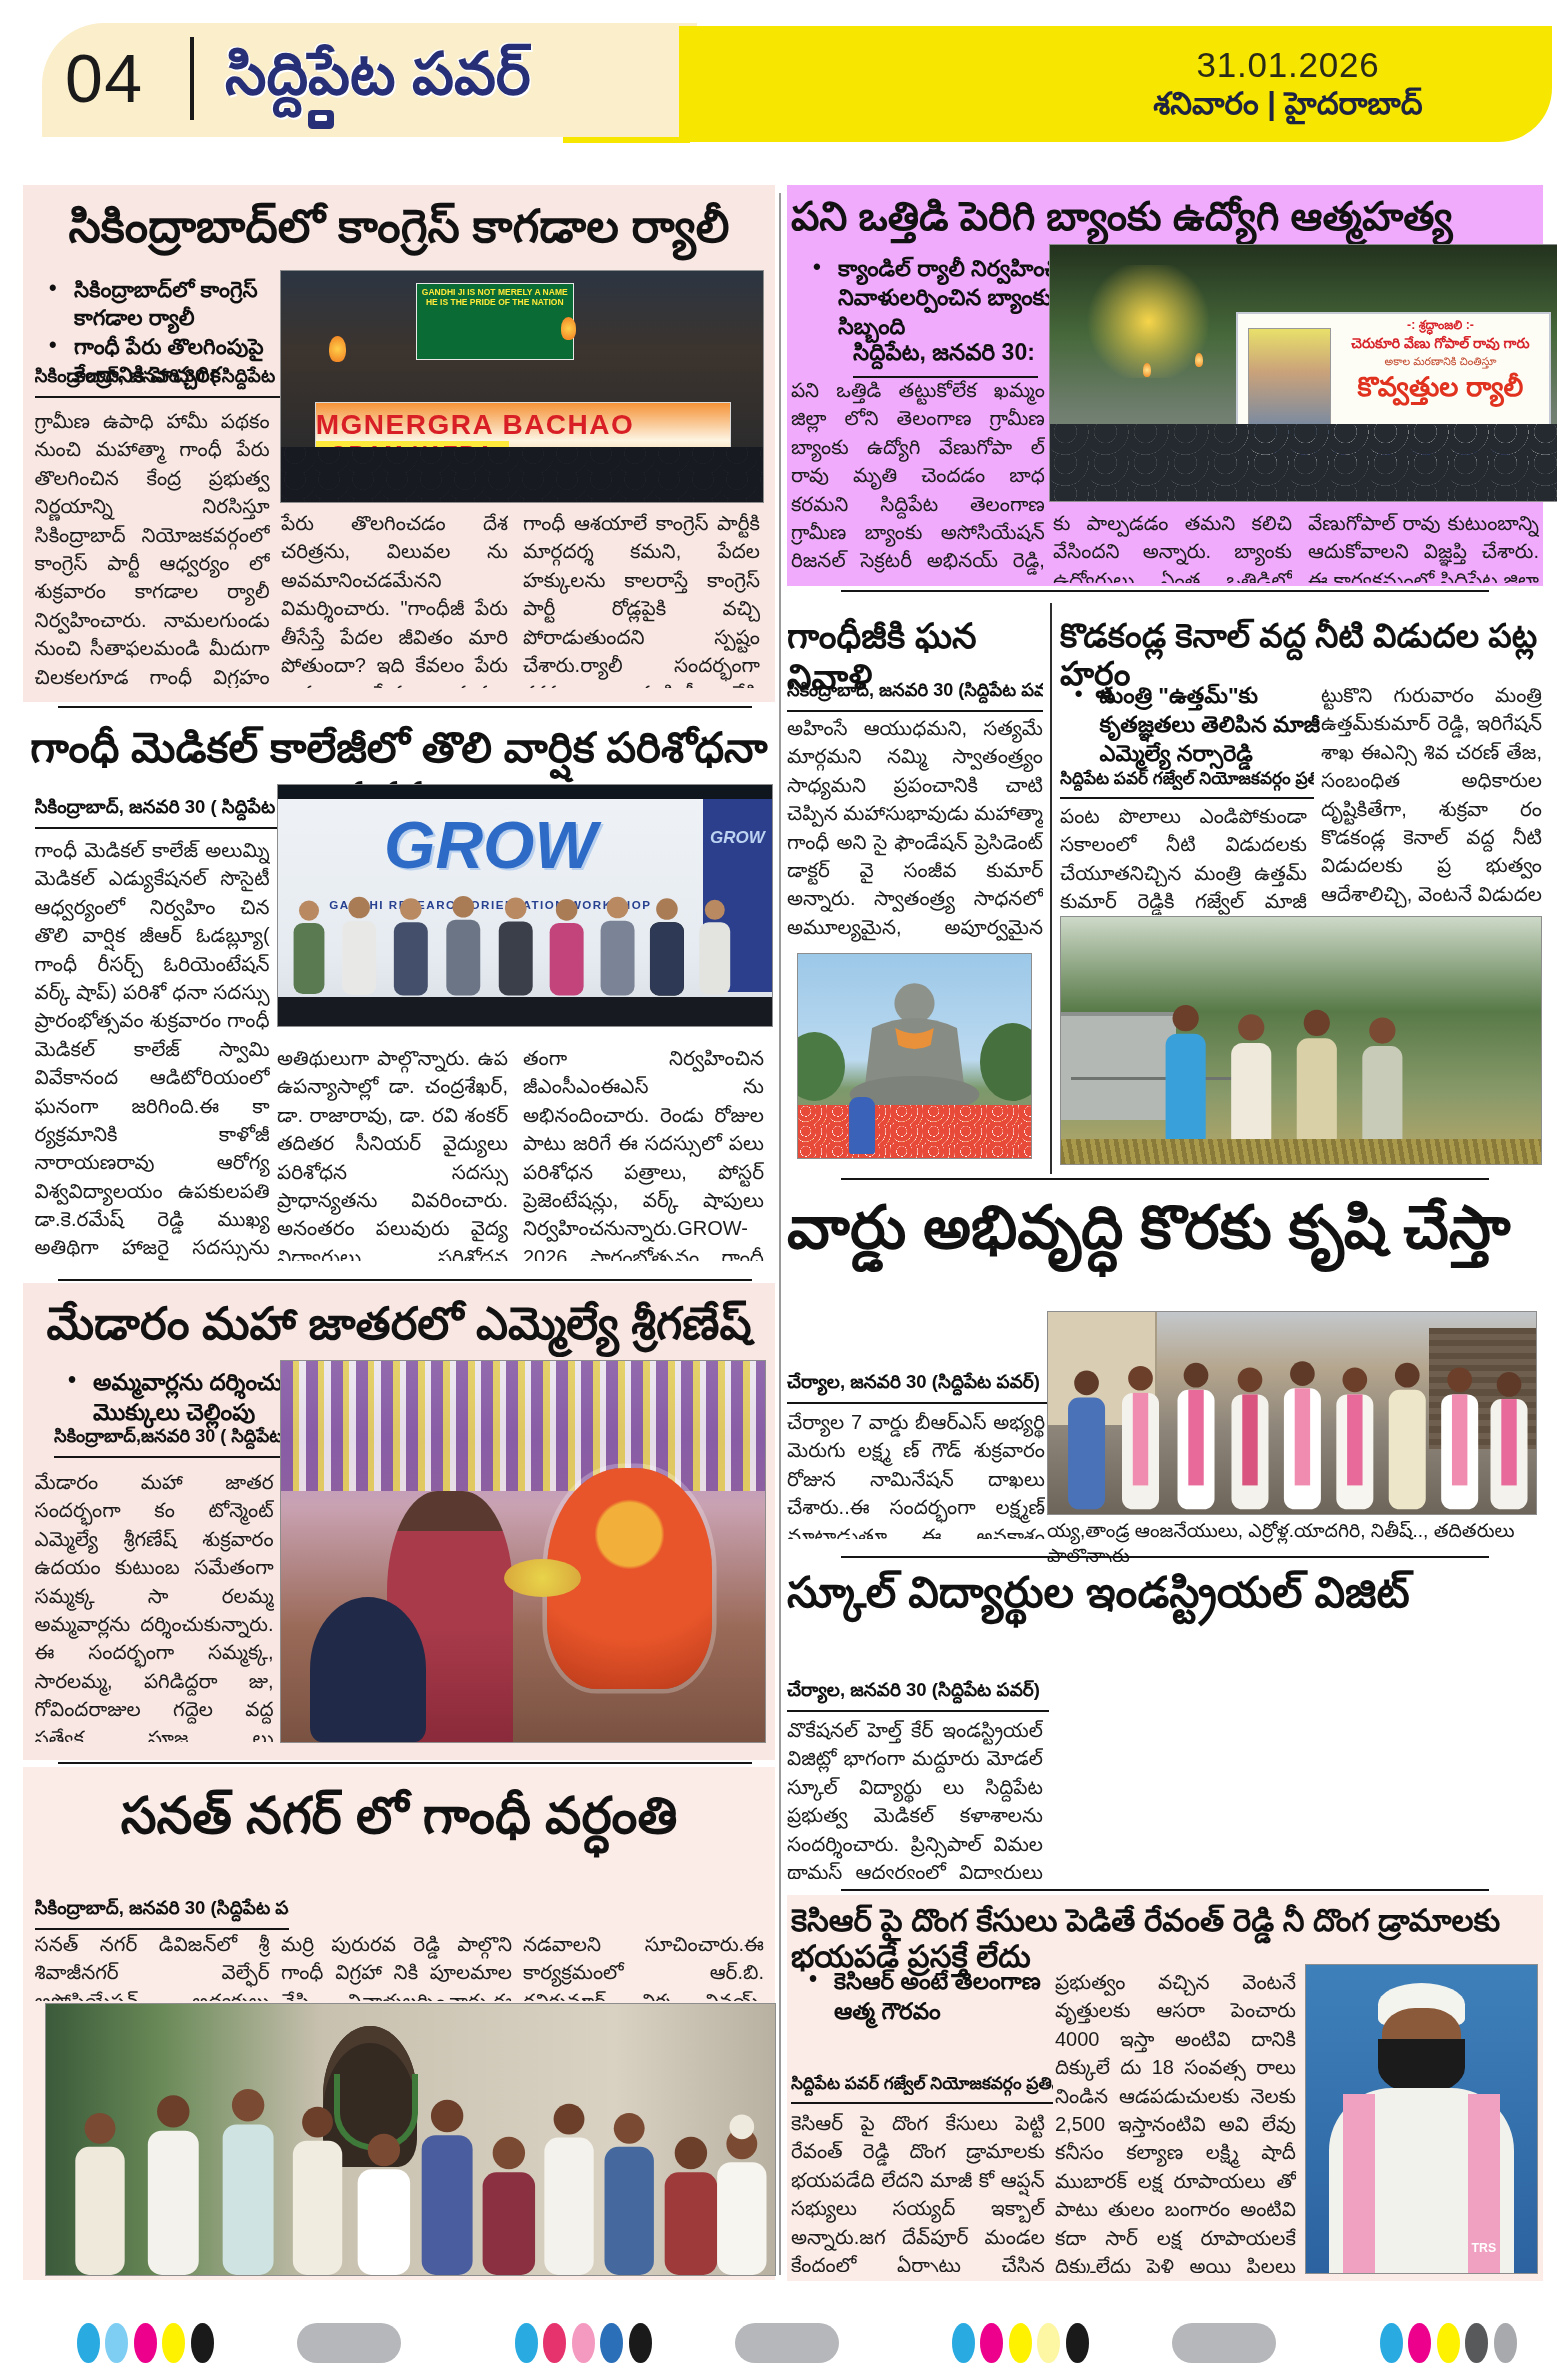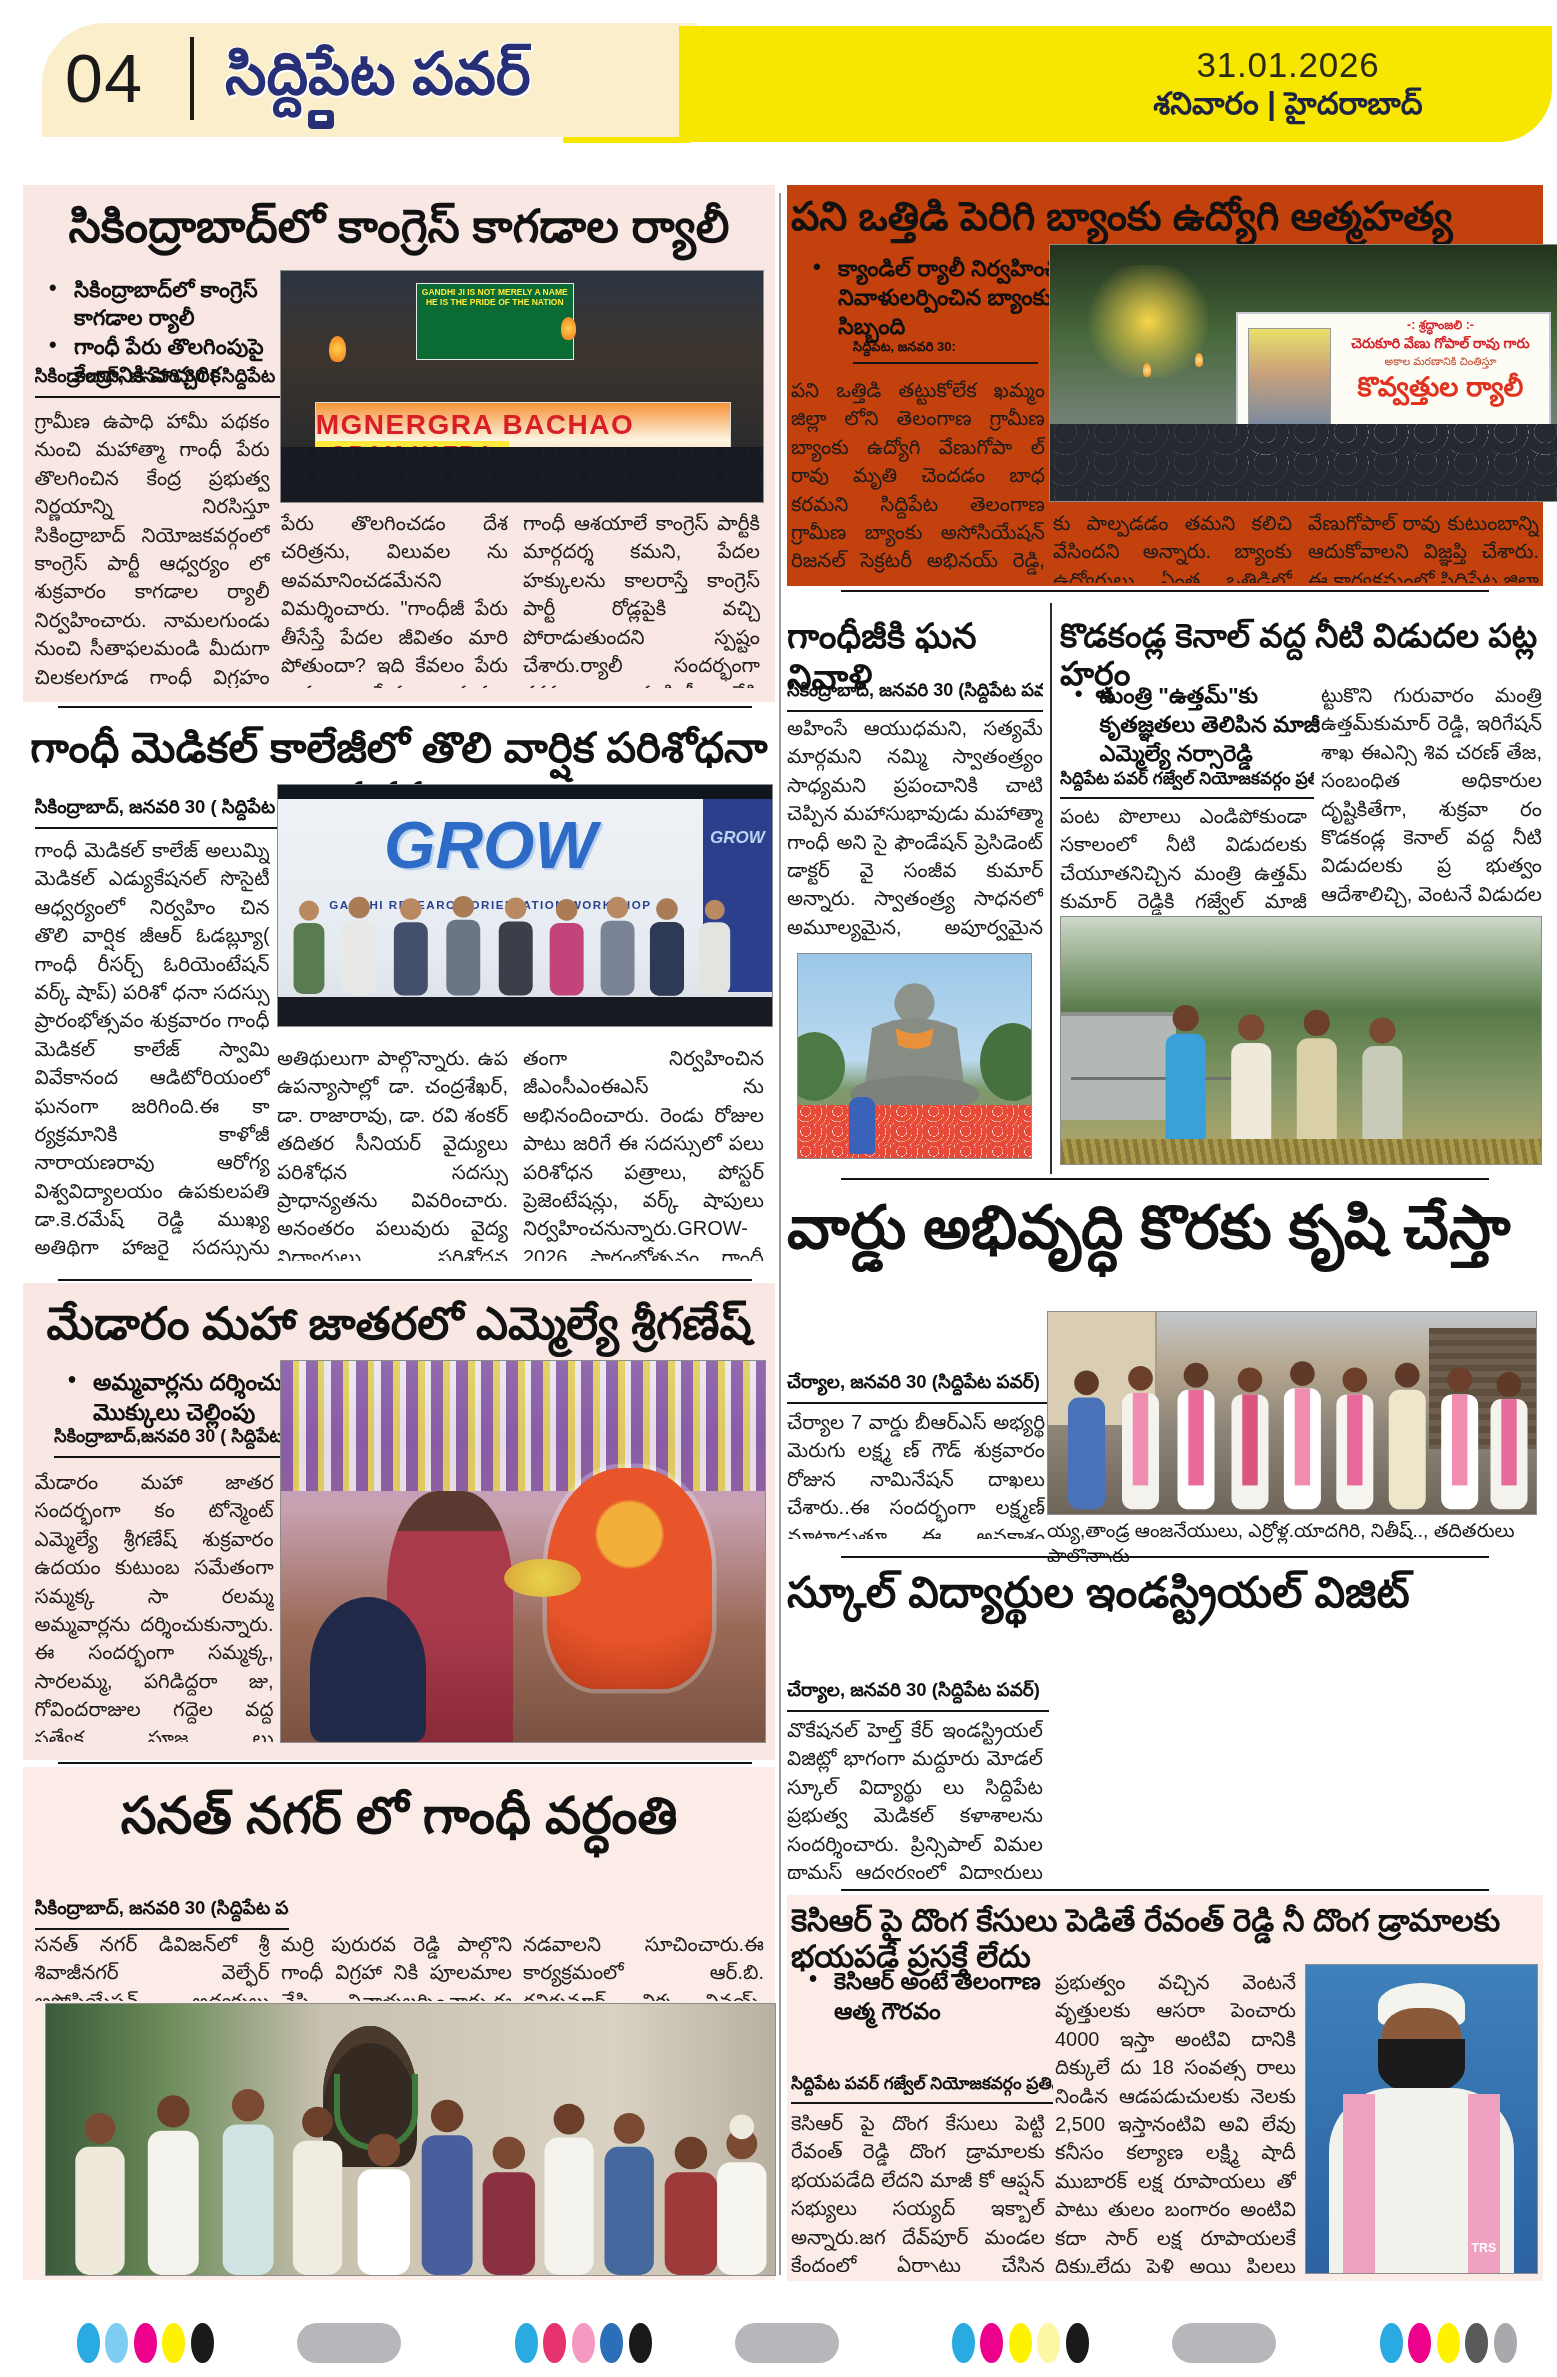--- a/index.html
+++ b/index.html
@@ -191,24 +191,24 @@
           </g>
         <g>
             <circle cx="902" cy="80" r="20" fill="#7a4a32"></circle>
             <rect x="870" y="104" width="64" height="146" rx="18" fill="#f7f5ef"></rect>
             <circle cx="902" cy="58" r="16" fill="#efeade"></circle>
           </g>
       </svg>
     </div>
   </div>
 
-  <div class="abs" style="left:787px;top:185px;width:756px;height:401px;background:#c2410c;">
+  <div class="abs" style="left:787px;top:185px;width:756px;height:401px;background:#f0abfc;">
     <div class="hl hl-left" style="left:3.9px;top:7.7px;width:744px;font-size:40px;text-align:left;">పని ఒత్తిడి పెరిగి బ్యాంకు ఉద్యోగి ఆత్మహత్య</div>
     <div class="bullet" style="left:23px;top:69px;width:231px;font-size:22.4px;">క్యాండిల్ ర్యాలీ నిర్వహించి నివాళులర్పించిన బ్యాంకు సిబ్బంది</div>
-    <div class="dateline" style="left:66px;top:154px;width:185px;font-size:13px;">సిద్దిపేట, జనవరి 30:</div>
+    <div class="dateline" style="left:66px;top:154px;width:185px;font-size:23px;">సిద్దిపేట, జనవరి 30:</div>
     <div class="body-txt" style="left:3.9px;top:191px;width:254px;height:202px;">పని ఒత్తిడి తట్టుకోలేక ఖమ్మం జిల్లా లోని తెలంగాణ గ్రామీణ బ్యాంకు ఉద్యోగి వేణుగోపా ల్ రావు మృతి చెందడం బాధ కరమని సిద్దిపేట తెలంగాణ గ్రామీణ బ్యాంకు అసోసియేషన్ రిజనల్ సెక్రటరీ అభినయ్ రెడ్డి, ట్రెజరర్ చంద్ర శేఖర్ ఆవేదన వ్యక్తం చేశారు. శుక్రవారం జిల్లా కేంద్రంలో అసోసియేషన్ ఆధ్వర్యంలో కాండిల్ ర్యాలీ నిర్వహించి, నివాళులర్పించారు.ఈ సంద ర్భంగా వారు మాట్లాడుతూ గ్రామీణ బ్యాంకు లో లోన్ విభాగం లో పని చేస్తున్న వేణుగోపాల్ రావు పని ఒత్తిడిని తట్టుకోలేక ఉరివేసుకొని ఆత్మహత్య</div>
     <div class="body-txt" style="left:266px;top:324px;width:239px;height:74px;">కు పాల్పడడం తమని కలిచి వేసిందని అన్నారు. బ్యాంకు ఉద్యోగులు ఏంత ఒత్తిడిలో ఉంటున్నా రో ఈ సంఘటన కండ్లకు కడుతుందన్నారు.</div>
     <div class="body-txt" style="left:521px;top:324px;width:231px;height:74px;">వేణుగోపాల్ రావు కుటుంబాన్ని ఆదుకోవాలని విజ్ఞప్తి చేశారు. ఈ కార్యక్రమంలో సిద్దిపేట జిల్లా బ్యాంకు సిబ్బంది తదితరులు పాల్గొన్నారు.</div>
 
     <div class="photo" style="left:262px;top:59px;width:492px;height:256px;background:linear-gradient(180deg,#23321e 0%,#46683a 35%,#6f7e6e 65%,#8e9295 100%);padding-left:26px;">
       <div class="abs" style="left:6%;top:8%;width:26%;height:44%;background:radial-gradient(circle,#f7d54a 0%,rgba(247,213,74,0) 70%);"></div>
       <div class="abs" style="left:36%;top:26%;width:60%;height:58%;background:#fdfdf6;border:2.3px solid #c5c9d5;text-align:center;">
         <div class="abs" style="left:3%;top:10%;width:26%;height:72%;background:linear-gradient(180deg,#e8e06a 0%,#caa27a 40%,#6b86a8 100%);border:0.8px solid #999;"></div>
         <div style="margin-left:30%;">
           <div style="margin-top:4.6px;color:#d8232a;font-size:12.3px;font-weight:700;">-: శ్రద్ధాంజలి :-</div>

